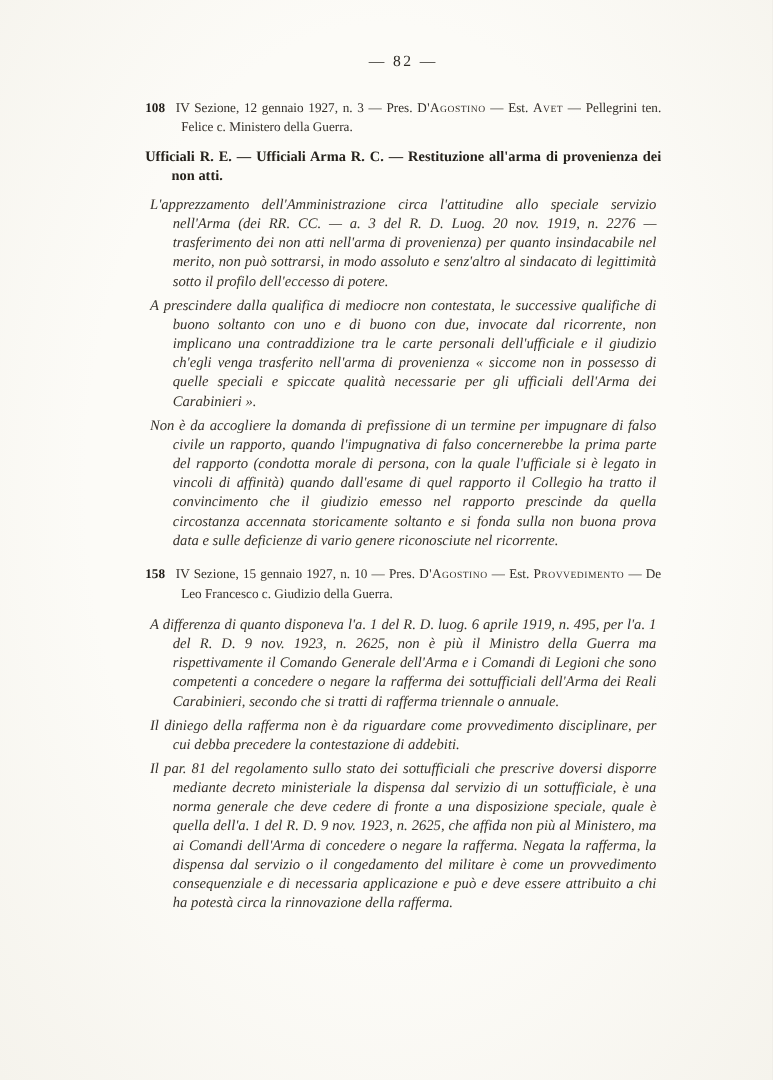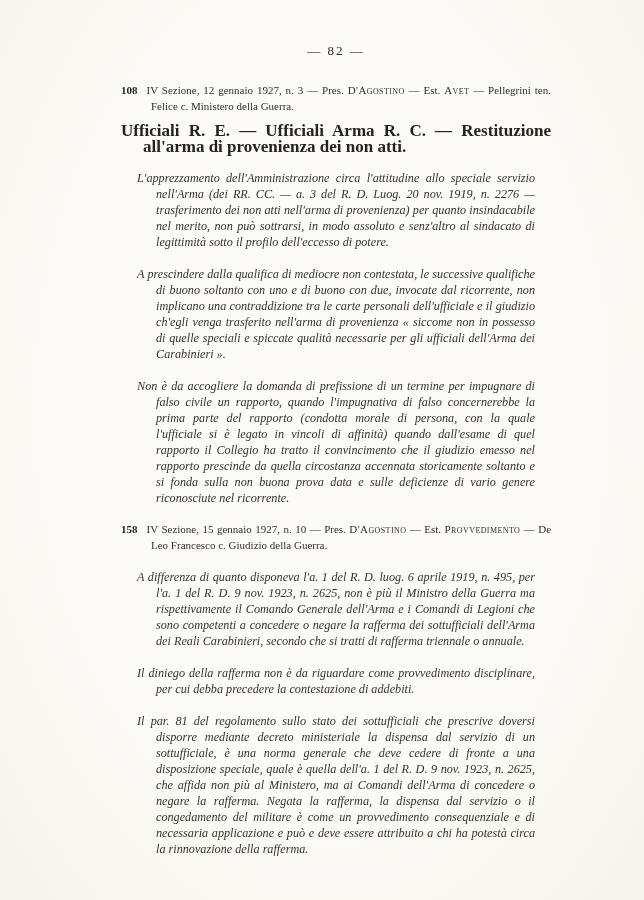--- a/index.html
+++ b/index.html
@@ -42,34 +42,34 @@
     text-align: justify;
   }
   .entry-num {
     font-weight: bold;
     margin-right: 9px;
     color: #211d18;
   }
   .sc { font-variant: small-caps; letter-spacing: 0.4px; }
   .subject {
     font-weight: bold;
-    font-size: 17px;
+    font-size: 12px;
     line-height: 15.4px;
     margin: 0 0 6px 0;
     padding-left: 22px;
     text-indent: -22px;
     text-align: justify;
     color: #26221c;
   }
   .subjects { margin-bottom: 8px; }
   .body-par {
     font-style: italic;
     font-size: 12.2px;
     line-height: 16px;
-    margin: 16px;
+    margin: 4px;
     padding-left: 19px;
     text-indent: -19px;
     text-align: justify;
     color: #37322b;
   }
 </style>
 </head>
 <body>
 
 <div class="scan-page">

